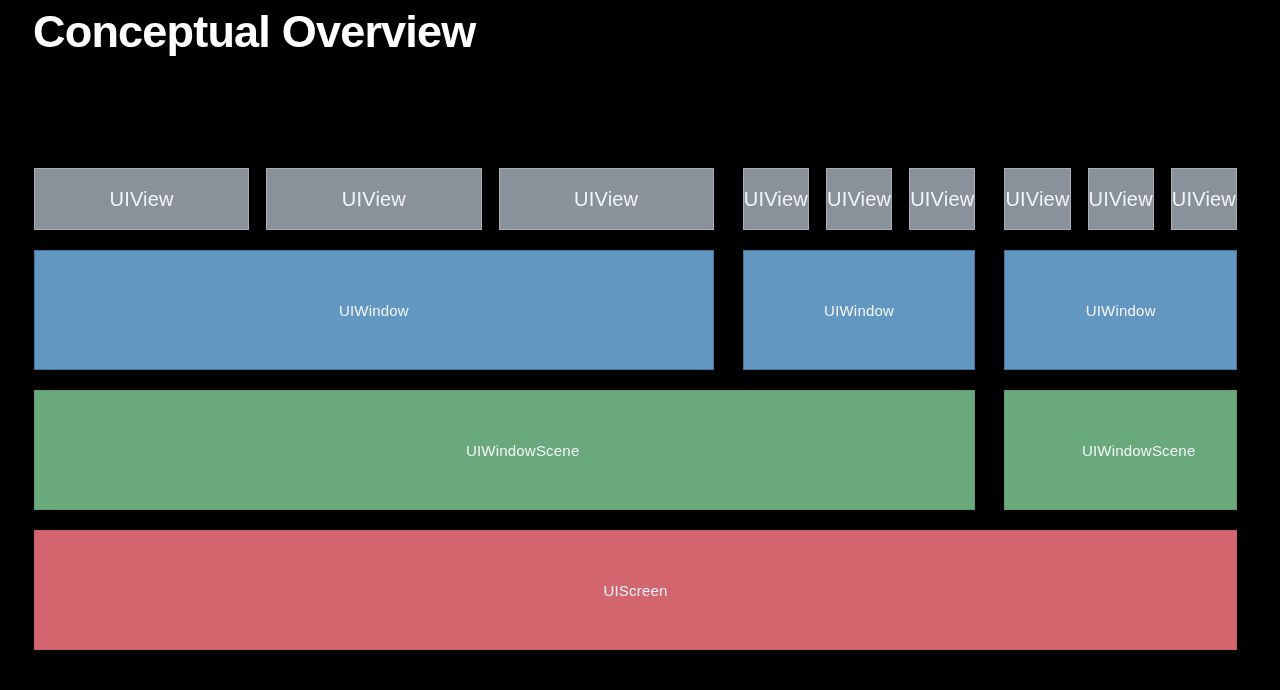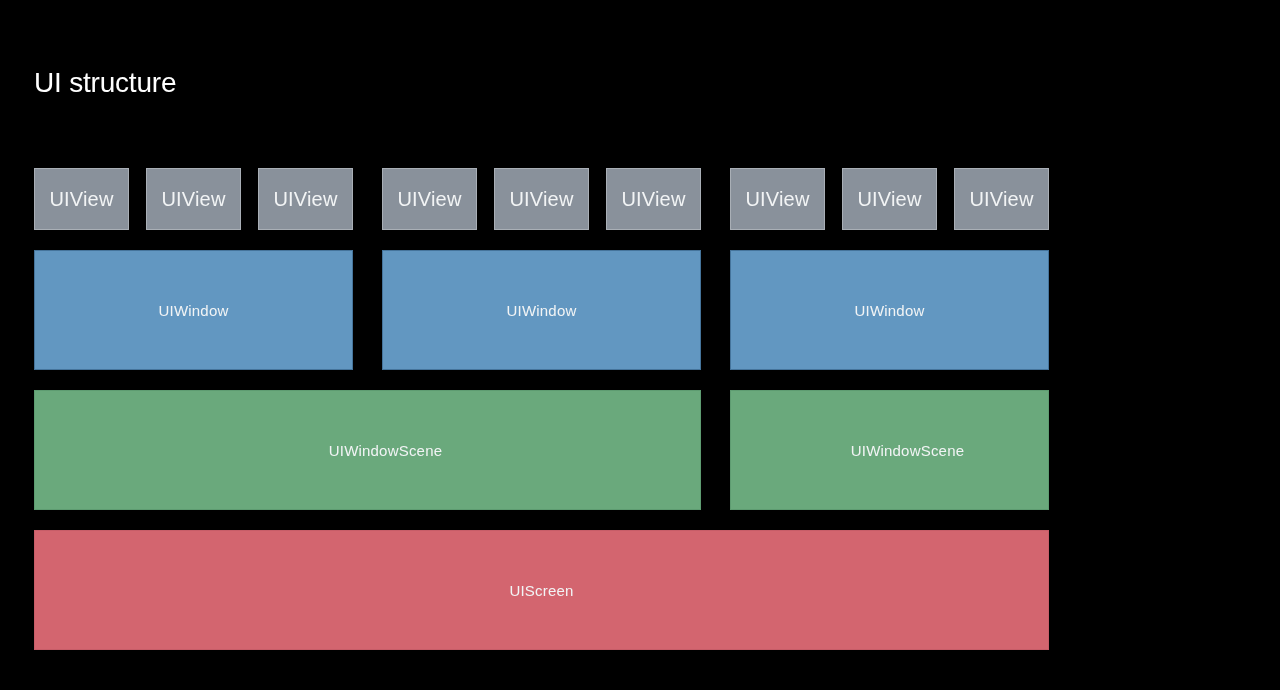--- a/index.html
+++ b/index.html
@@ -35,23 +35,23 @@
     color: var(--title-text, #FFFFFF);
     font-size: 28px;
     font-weight: 400;
     letter-spacing: -0.2px;
     line-height: 1.15;
   }
   .diagram {
     position: absolute;
     left: 34px;
     top: 168px;
-    width: 1015px;
+    width: 1203px;
     display: grid;
-    grid-template-columns: repeat(3, 1fr);
+    grid-template-columns: repeat(1, 1fr);
     grid-template-rows: 62px 120px 120px 120px;
     column-gap: 29px;
     row-gap: 20px;
   }
   .view-group {
     display: flex;
     gap: 17px;
   }
   .box {
     display: flex;
@@ -82,21 +82,21 @@
     grid-column: span 3;
     background: var(--screen-fill, #D3656F);
     border: 1px solid var(--screen-border, #C75D68);
   }
 </style>
 </head>
 <body>
 
 <div class="slide">
 
-  <div class="subtitle">UI structure</div>
+  <h1 class="title">Conceptual Overview</h1>
 
   <div class="diagram">
 
     <div class="view-group">
       <div class="box view">UIView</div>
       <div class="box view">UIView</div>
       <div class="box view">UIView</div>
     </div>
     <div class="view-group">
       <div class="box view">UIView</div>

